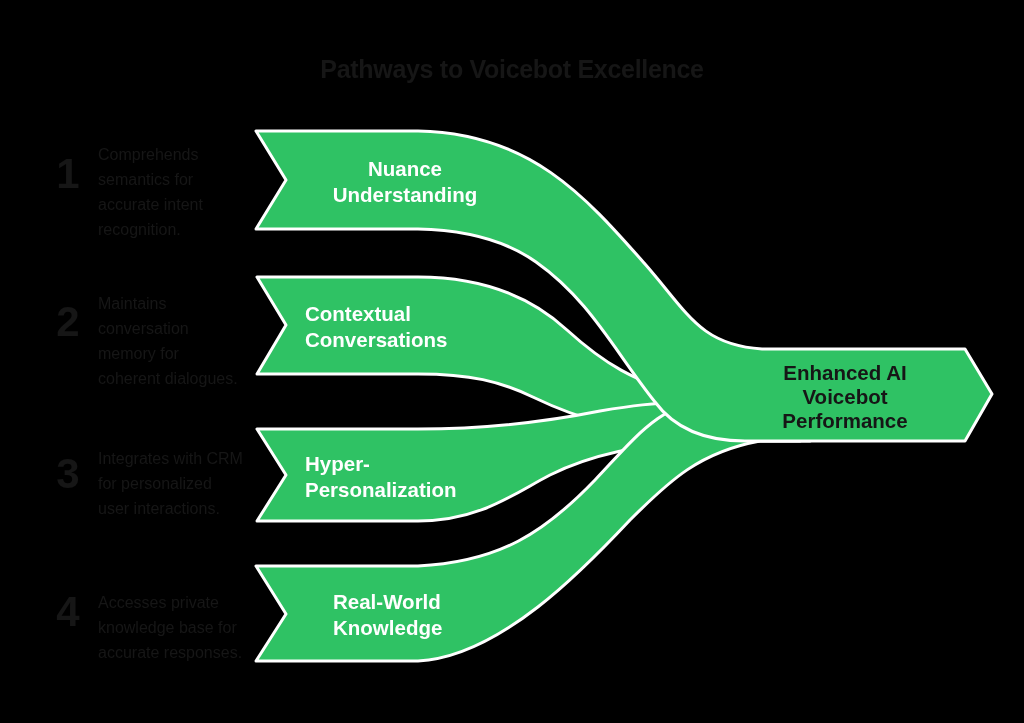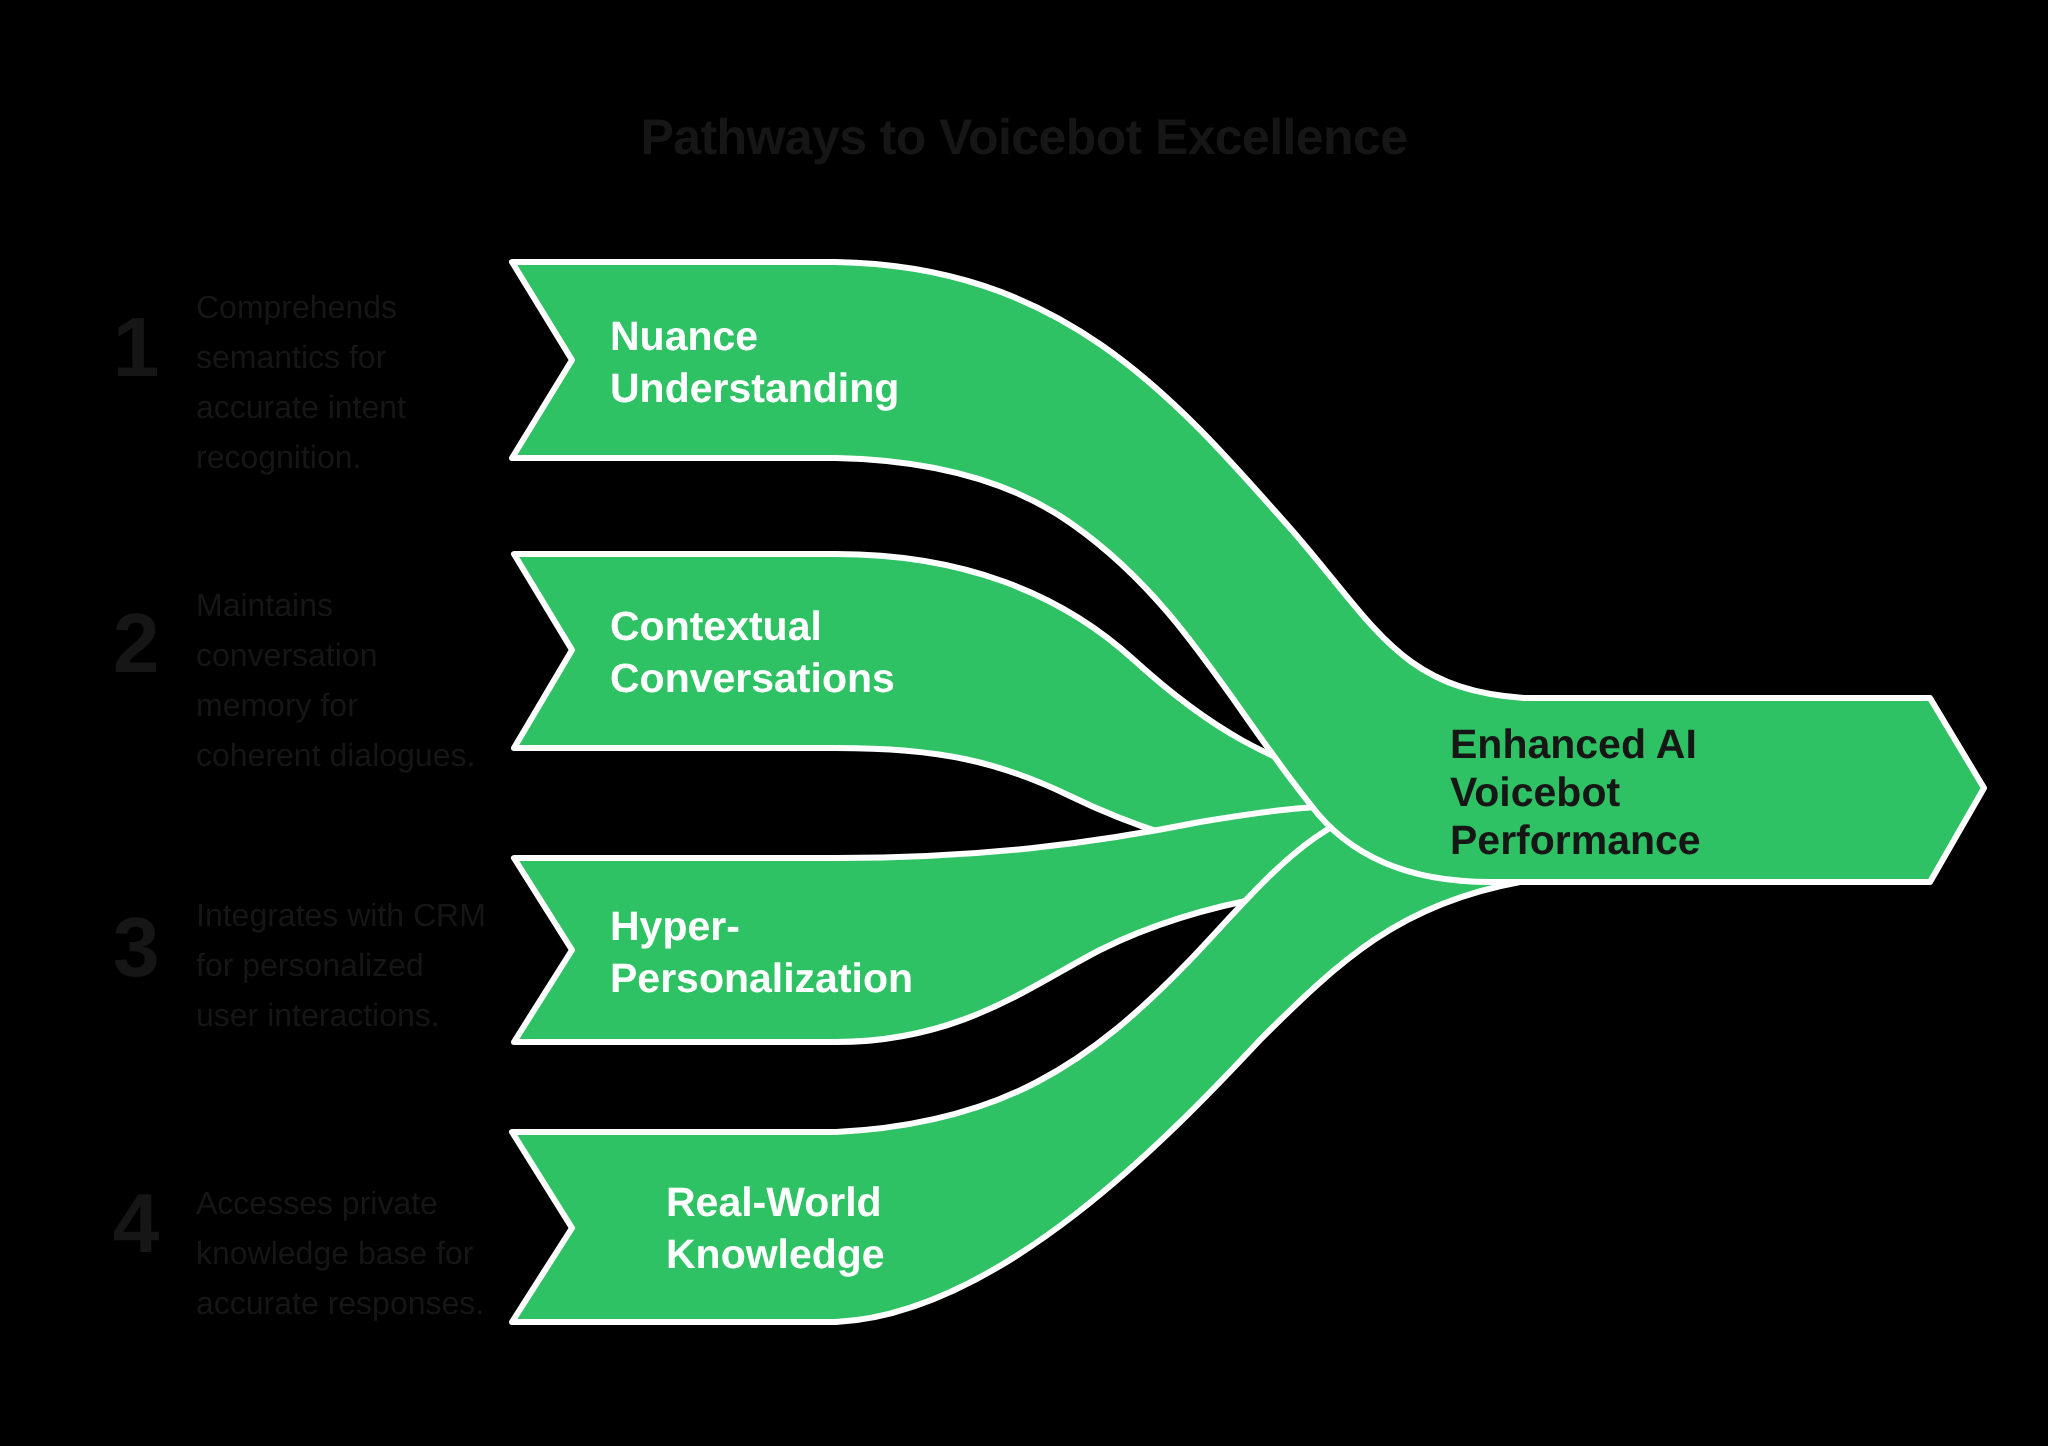--- a/index.html
+++ b/index.html
@@ -49,27 +49,27 @@
   }
   .desc.d1{top:142px;}
   .desc.d2{top:291px;}
   .desc.d3{top:446px;}
   .desc.d4{top:590px;}
   .bandlabel{
     position:absolute;left:305px;width:200px;
     font-size:20.5px;font-weight:700;line-height:26px;
     color:var(--light);
   }
-  .bandlabel.b1{top:156px;}
+  .bandlabel.b1{top:156px;text-align:center;}
   .bandlabel.b2{top:301px;}
   .bandlabel.b3{top:451px;}
   .bandlabel.b4{top:589px;margin-left:28px;}
   .outcome{
     position:absolute;left:725px;top:361px;width:240px;
-    text-align:left;
+    text-align:center;
     font-size:20.5px;font-weight:700;line-height:24px;
     color:var(--dark);
   }
 </style>
 </head>
 <body>
 
 <div class="stage">
 
   <svg class="ribbons" width="1024" height="723" viewBox="0 0 1024 723">

